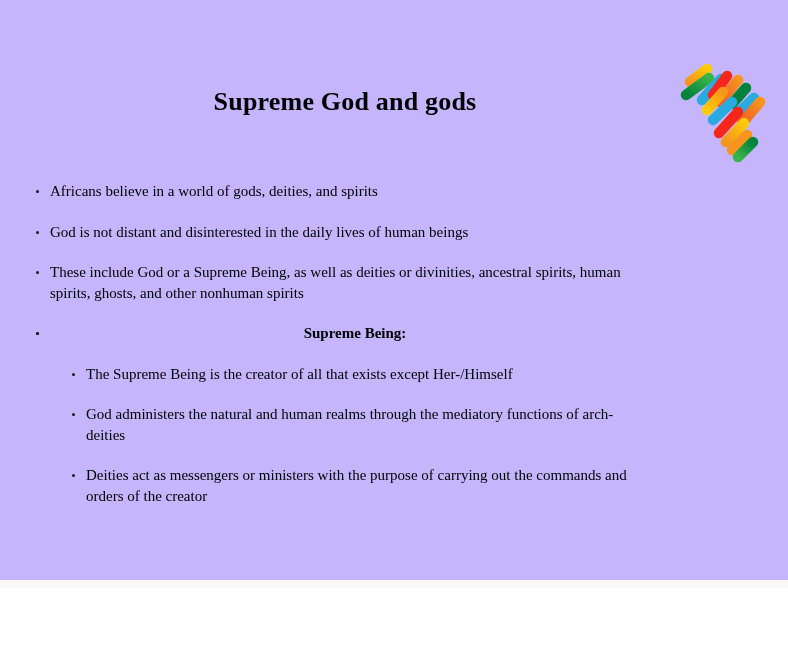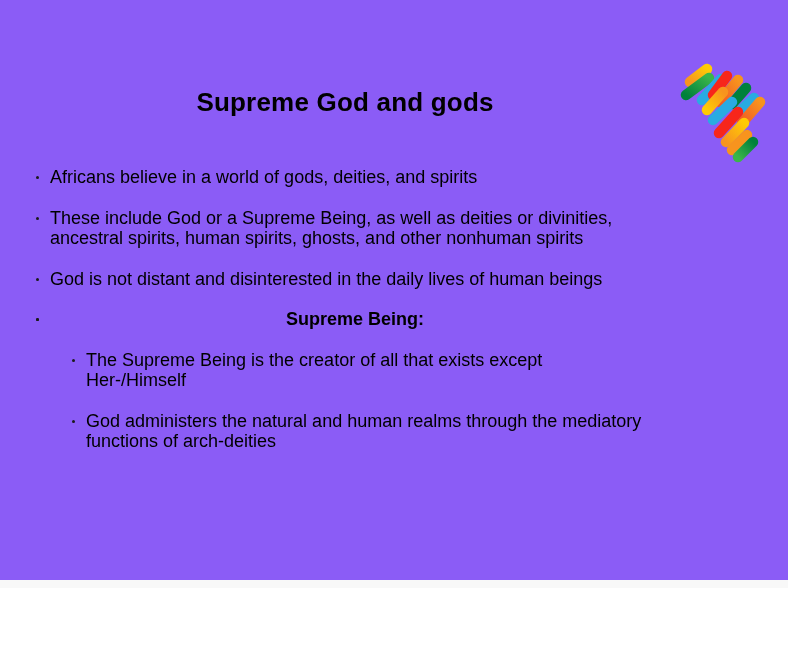--- a/index.html
+++ b/index.html
@@ -4,23 +4,23 @@
 <style>
   html, body {
     margin: 0;
     padding: 0;
     background: #ffffff;
   }
   .slide {
     position: relative;
     width: 788px;
     height: 588px;
-    background: #8b5cf6;
+    background: #c4b5fd;
     overflow: hidden;
-    font-family: Liberation Sans, sans-serif;
+    font-family: Liberation Serif, serif;
     color: #000000;
   }
   .slide-bottom-edge {
     position: absolute;
     left: 0;
     right: 0;
     bottom: 0;
     height: 8px;
     background: #f8f8f8;
   }
@@ -39,23 +39,23 @@
   .logo {
     position: absolute;
     left: 680px;
     top: 55px;
     width: 100px;
     height: 110px;
   }
   .content {
     position: absolute;
     left: 30px;
-    top: 167px;
+    top: 181px;
     width: 660px;
-    font-size: 18px;
+    font-size: 15px;
   }
   .item {
     position: relative;
     line-height: 20.5px;
     margin-bottom: 20px;
   }
   .item.l1 {
     padding-left: 20px;
     width: 610px;
   }
@@ -129,26 +129,26 @@
 
   <div class="content">
 
     <div class="item l1">
       <span class="dot"></span>
       <span>Africans believe in a world of gods, deities, and spirits</span>
     </div>
 
     <div class="item l1">
       <span class="dot"></span>
-      <span>These include God or a Supreme Being, as well as deities or divinities, ancestral spirits, human spirits, ghosts, and other nonhuman spirits</span>
+      <span>God is not distant and disinterested in the daily lives of human beings</span>
     </div>
 
     <div class="item l1">
       <span class="dot"></span>
-      <span>God is not distant and disinterested in the daily lives of human beings</span>
+      <span>These include God or a Supreme Being, as well as deities or divinities, ancestral spirits, human spirits, ghosts, and other nonhuman spirits</span>
     </div>
 
     <div class="item l1">
       <span class="dot"></span>
     </div>
 
     <div class="item l1 bold">
       <span class="dot"></span>
       <span>Supreme Being:</span>
     </div>
@@ -157,17 +157,21 @@
       <span class="dot"></span>
       <span>The Supreme Being is the creator of all that exists except Her-/Himself</span>
     </div>
 
 
     <div class="item l2">
       <span class="dot"></span>
       <span>God administers the natural and human realms through the mediatory functions of arch-deities</span>
     </div>
 
+    <div class="item l2">
+      <span class="dot"></span>
+      <span>Deities act as messengers or ministers with the purpose of carrying out the commands and orders of the creator</span>
+    </div>
 
   </div>
 
   <div class="slide-bottom-edge"></div>
 </div>
 
 </body></html>

